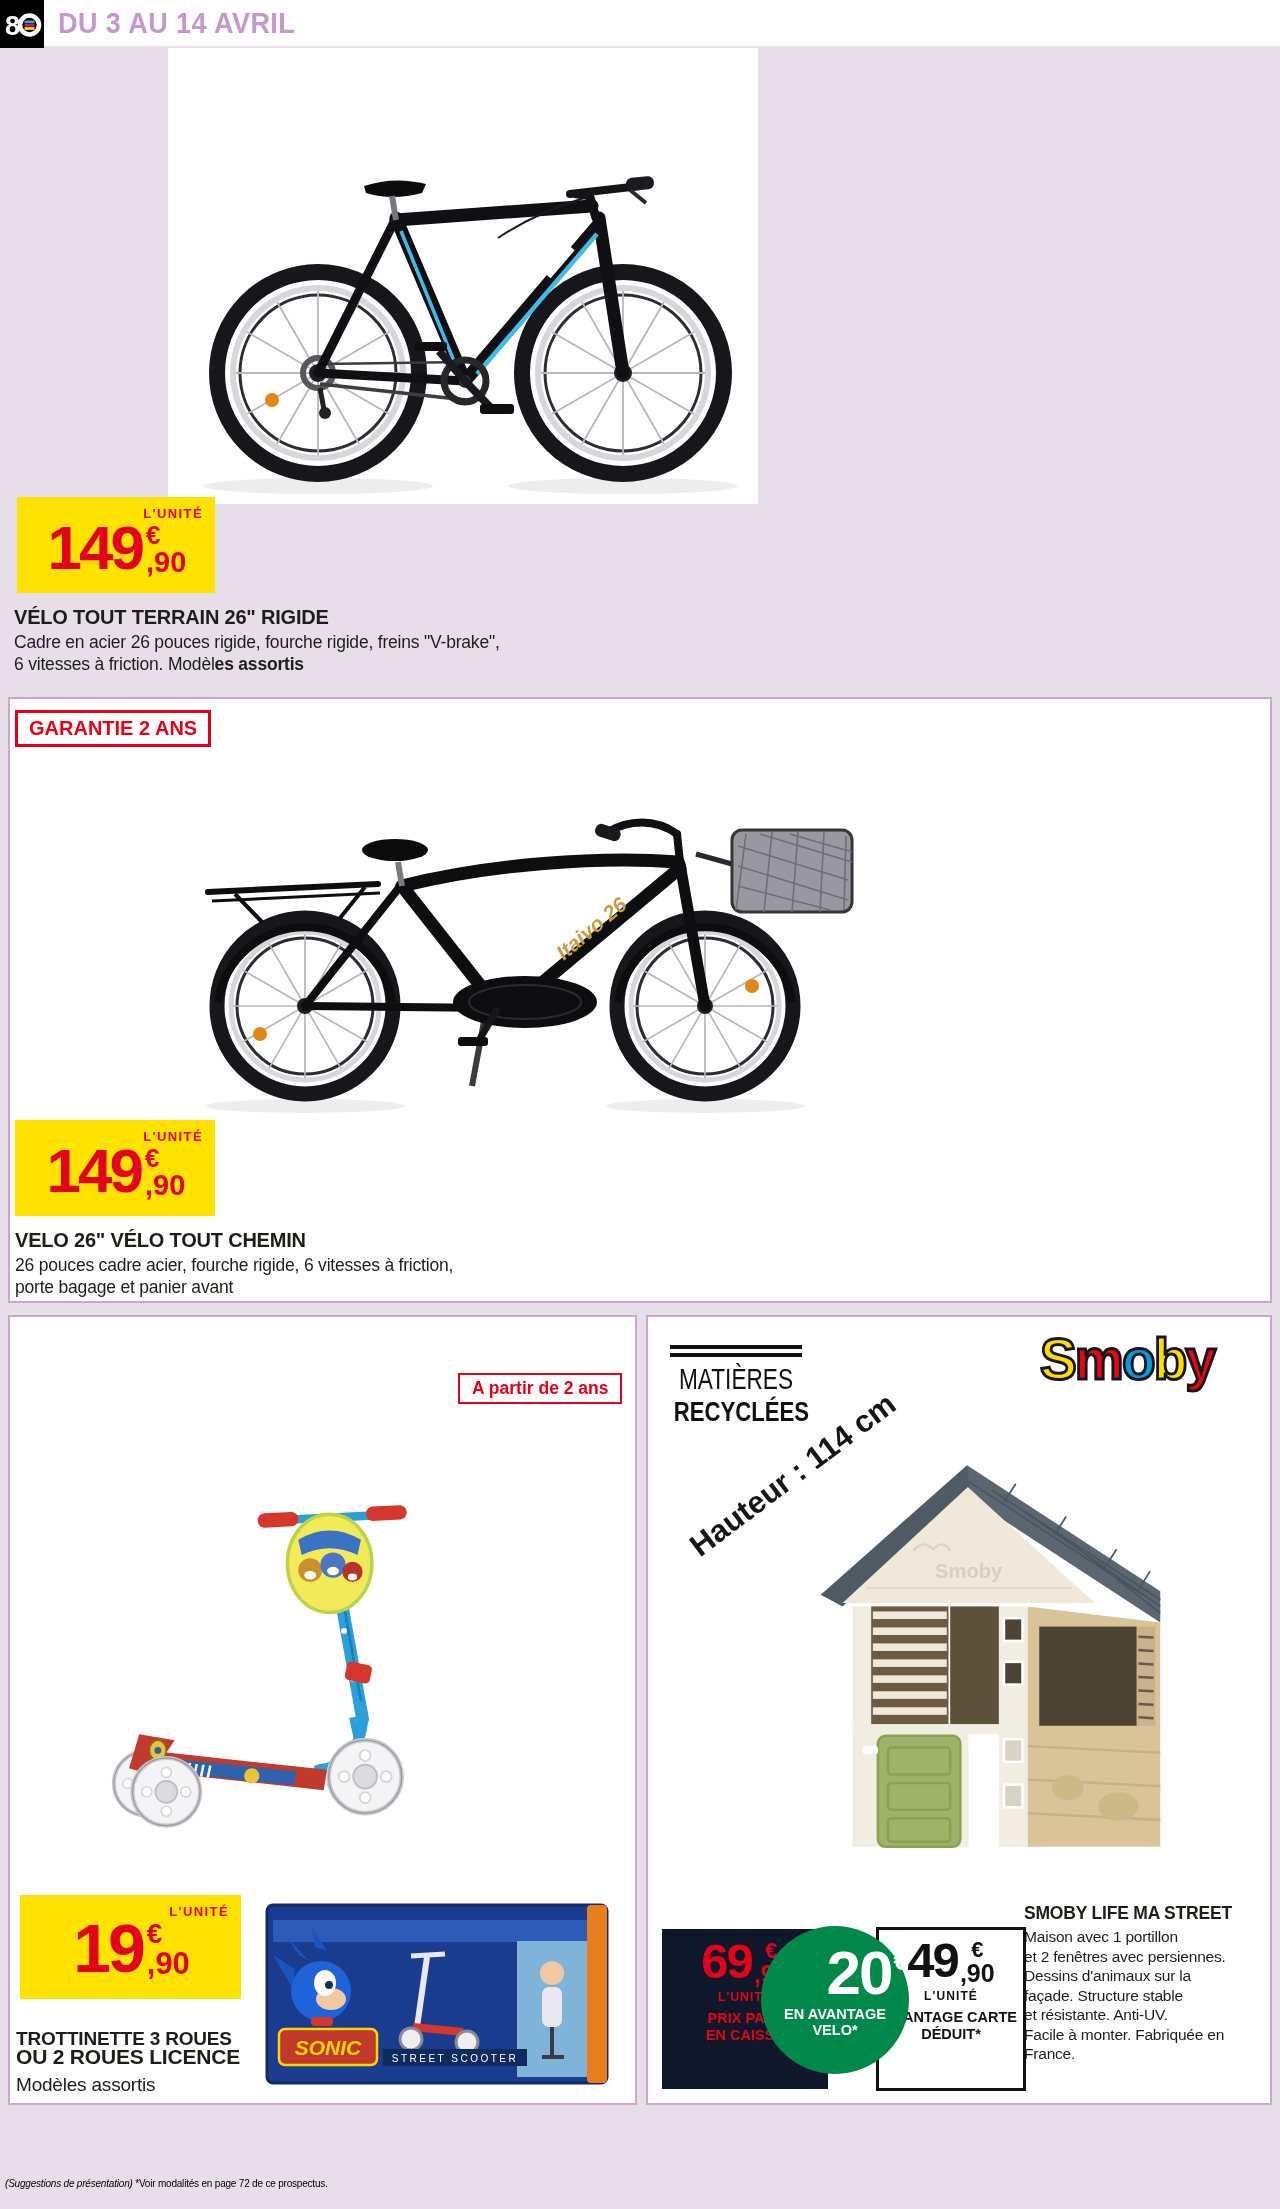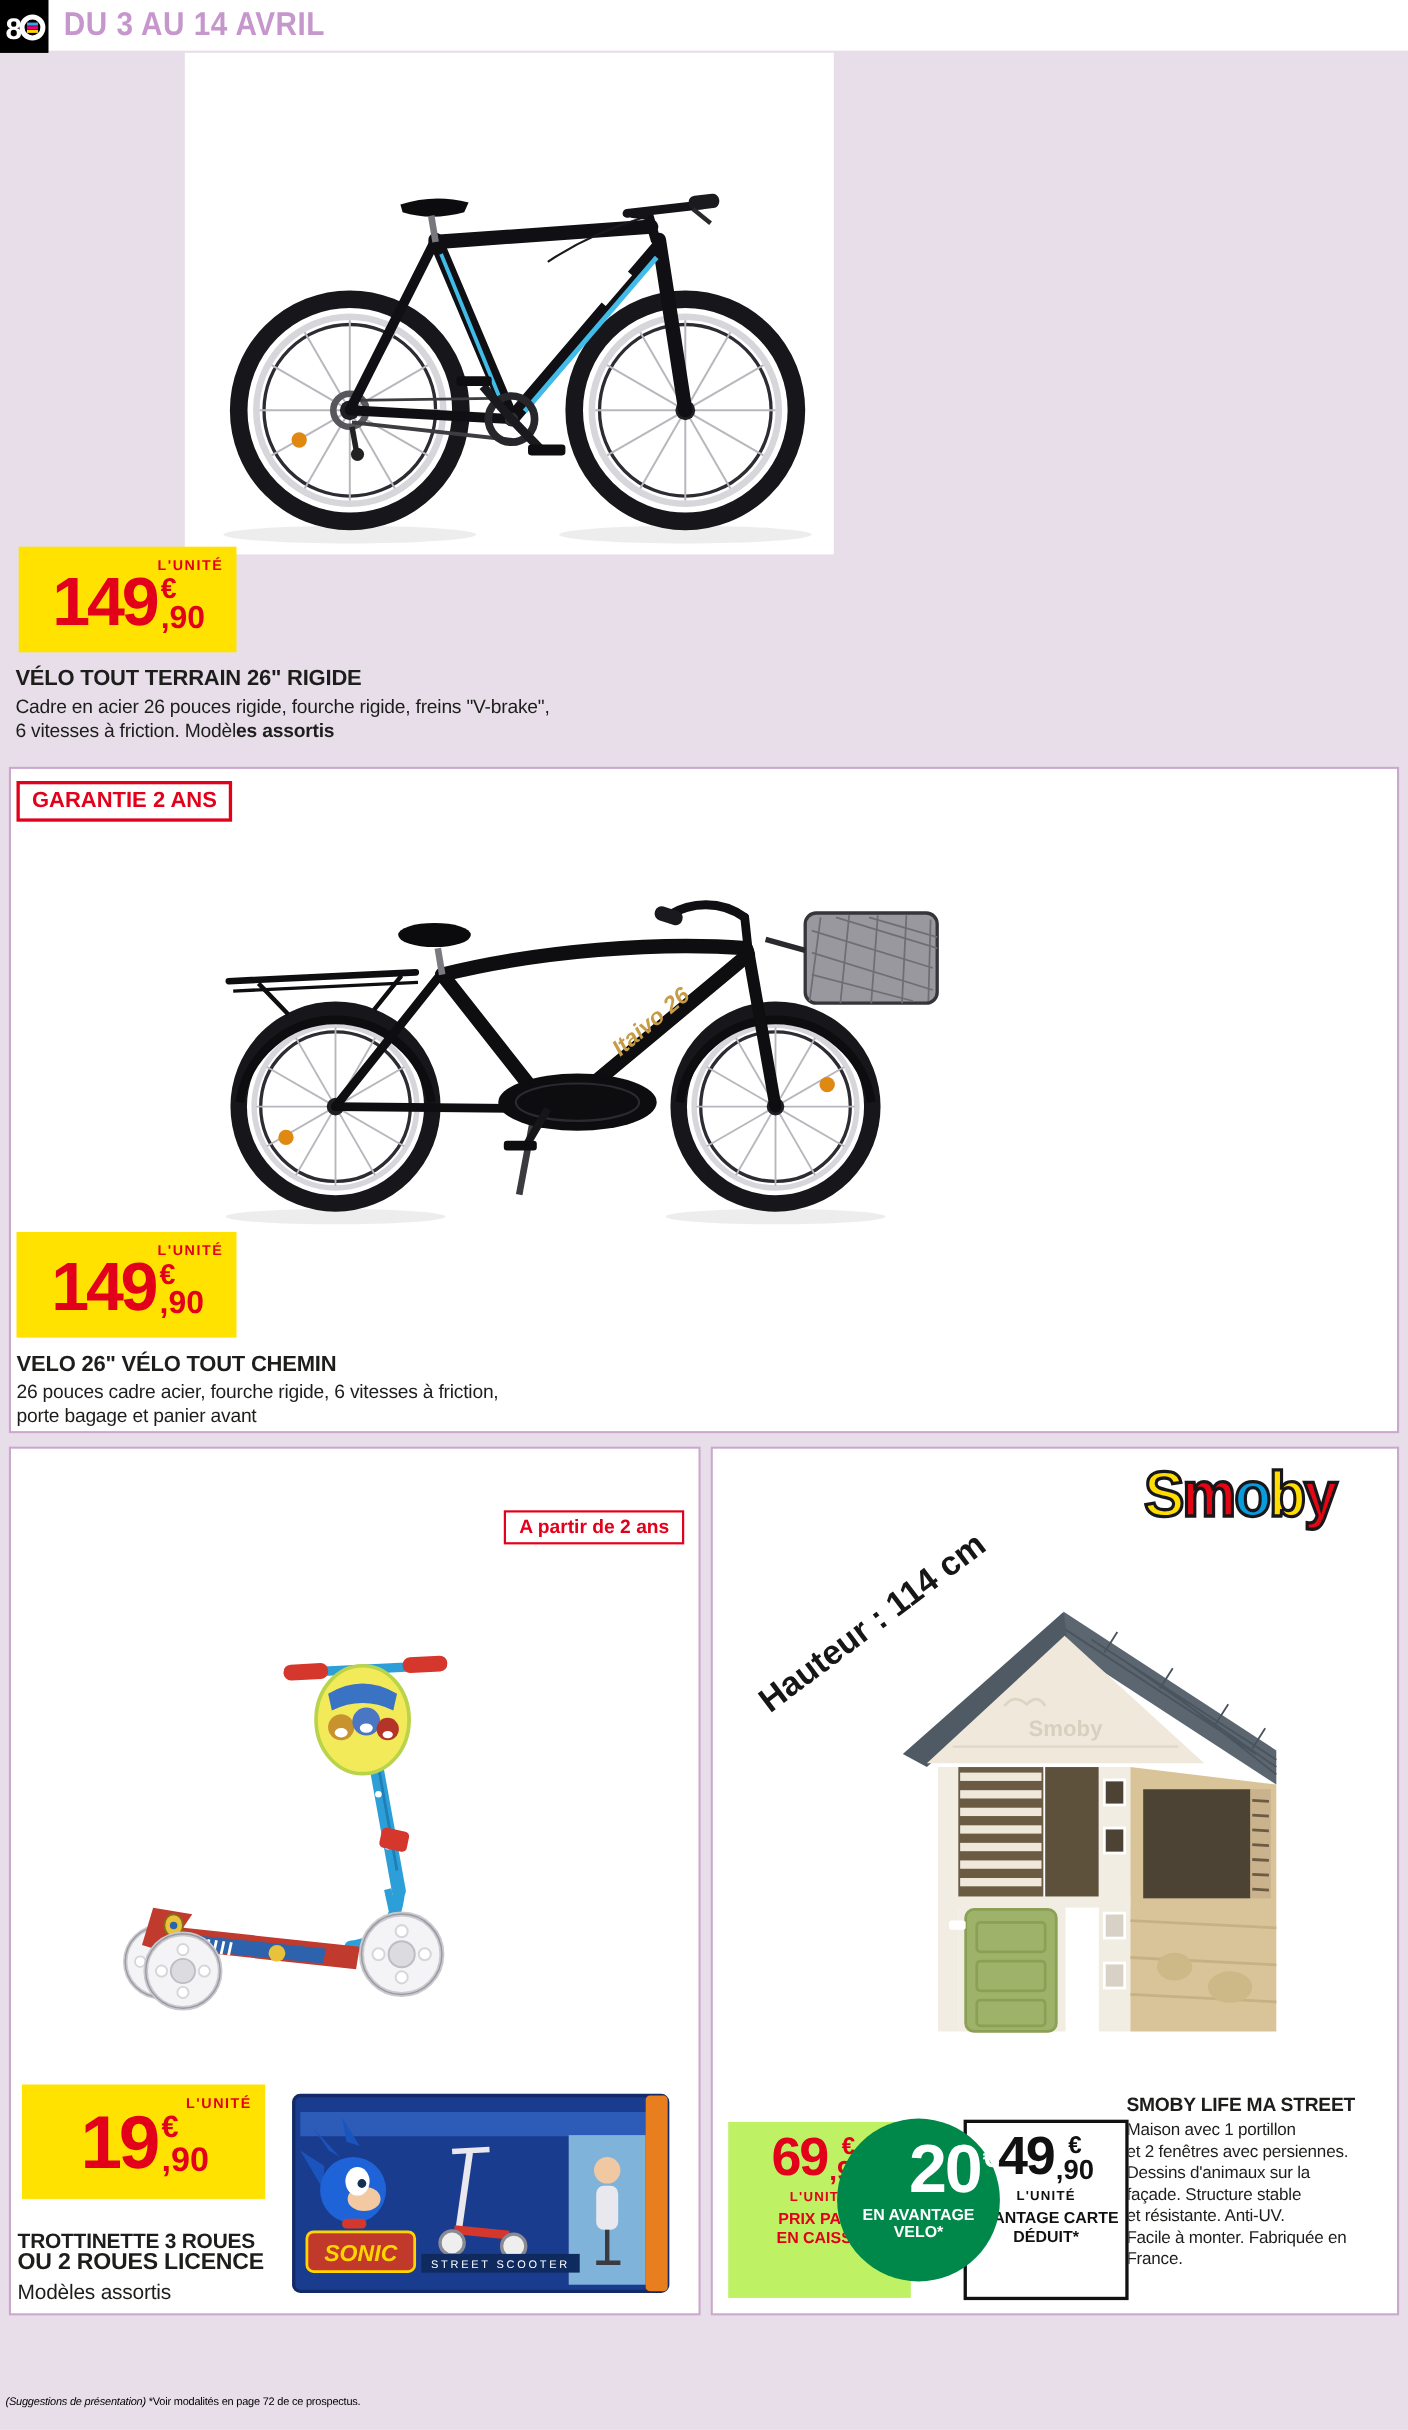--- a/index.html
+++ b/index.html
@@ -38,21 +38,21 @@
   .eco-rule{height:4px;background:#111;margin:0 10px}
   .eco-rule.r1{margin-top:10px}.eco-rule.r2{margin-top:4px}
   .eco-l1{font-size:29px;margin-top:6px;transform:scaleX(.78);letter-spacing:0}
   .eco-l2{font-size:27px;font-weight:bold;margin-top:1px;transform:scaleX(.82)}
   .hauteur{position:absolute;left:-10px;top:140px;width:310px;text-align:center;
            transform:rotate(-37deg);font-size:31px;font-weight:bold;color:#161616;white-space:nowrap}
   .smoby-logo{position:absolute;left:392px;top:8px;font-size:58px;font-weight:bold;letter-spacing:-2px;
               -webkit-text-stroke:3px #17171b;white-space:nowrap;transform:scaleX(.95);transform-origin:left}
   .sl-y{color:#FFDD00}.sl-r{color:#E30613}.sl-b{color:#0A9BDC}
 
-  .mini-yellow{position:absolute;left:14px;top:612px;width:166px;height:160px;background:#bef264;color:#E2001A;
+  .mini-yellow{position:absolute;left:14px;top:612px;width:166px;height:160px;background:#0f172a;color:#E2001A;
                text-align:center;box-sizing:border-box;padding-top:12px;z-index:1}
   .mini-black{position:absolute;left:228px;top:610px;width:150px;height:164px;background:#fff;color:#111;
               border:3px solid #111;text-align:center;box-sizing:border-box;padding-top:10px;z-index:1}
   .mini-amt{display:flex;justify-content:center;align-items:flex-start;font-weight:bold}
   .mini-int{font-size:49px;line-height:.85;letter-spacing:-2px}
   .mini-col{display:flex;flex-direction:column;margin-left:2px}
   .mini-eur{font-size:22px;line-height:.95}.mini-cents{font-size:25px;line-height:1}
   .mini-unit{font-size:12px;font-weight:bold;letter-spacing:1.1px;margin-top:3px}
   .mini-cap{font-size:14.5px;font-weight:bold;line-height:1.15;margin-top:6px}
   .green-circle{position:absolute;left:113px;top:609px;width:148px;height:148px;border-radius:50%;
@@ -394,20 +394,26 @@
           <rect x="118" y="334" width="116" height="138" fill="#F2EDE2"></rect>
           <rect x="126" y="340" width="98" height="132" rx="9" fill="#9FB269" stroke="#8AA054" stroke-width="3"></rect>
           <rect x="138" y="354" width="74" height="32" rx="4" fill="none" stroke="#8AA054" stroke-width="3"></rect>
           <rect x="138" y="396" width="74" height="32" rx="4" fill="none" stroke="#8AA054" stroke-width="3"></rect>
           <rect x="138" y="438" width="74" height="28" rx="4" fill="none" stroke="#8AA054" stroke-width="3"></rect>
           <rect x="108" y="352" width="18" height="10" rx="3" fill="#fff"></rect>
         </g>
       </svg>
     </div>
 
+    <div class="eco-badge" style="left:12px;top:18px">
+      <div class="eco-rule r1"></div>
+        <div class="eco-rule r2"></div>
+      <div class="eco-l1">MATIÈRES</div>
+      <div class="eco-l2">RECYCLÉES</div>
+    </div>
 
     <div class="hauteur">Hauteur : 114 cm</div>
 
     <div class="mini-yellow">
       <div class="mini-amt">
         <span class="mini-int">69</span>
         <span class="mini-col">
           <span class="mini-eur">€</span>
           <span class="mini-cents">,90</span>
         </span>

